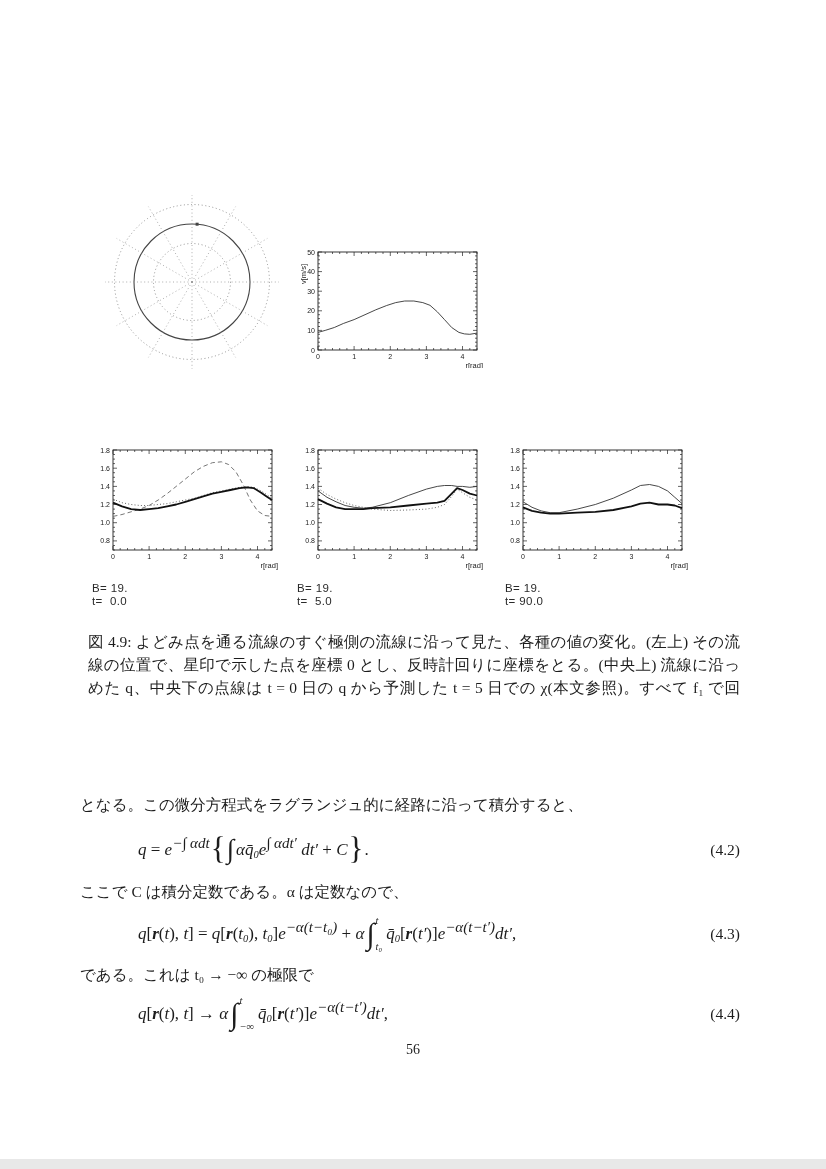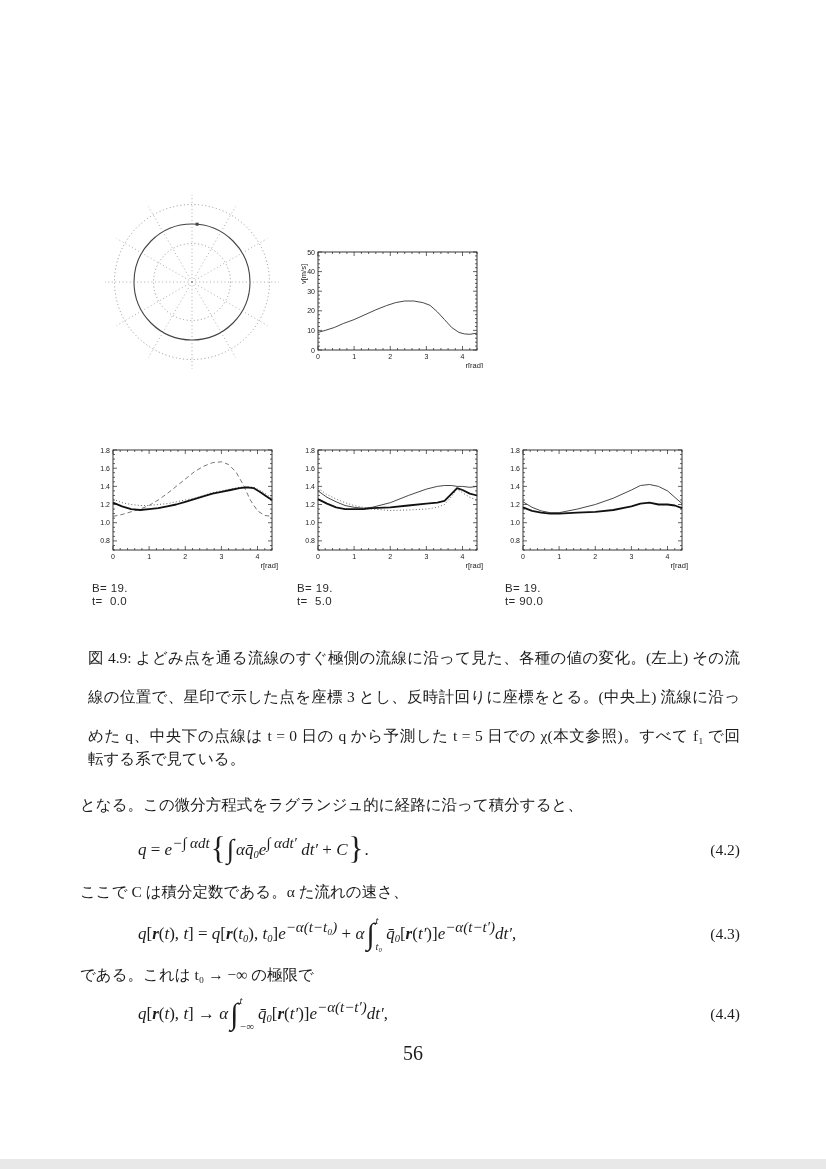--- a/index.html
+++ b/index.html
@@ -10,39 +10,39 @@
   }
   .abs{position:absolute;}
   svg text{font-family:"Liberation Sans","DejaVu Sans",sans-serif;}
   .plot-label{
     position:absolute;font-family:"Liberation Sans","DejaVu Sans",sans-serif;
     font-size:11.5px;line-height:12.5px;letter-spacing:0.4px;
     white-space:pre;color:#2a2a2a;margin-top:25px;
   }
   .caption{position:absolute;left:88px;top:630px;width:652px;
     font-size:15.5px;line-height:23px;color:#1c1c1c;}
-  .cap-line{text-align:justify;text-align-last:justify;margin-top:16px;}
+  .cap-line{text-align:justify;text-align-last:justify;}
   .cap-last{text-align:left;}
   .para{position:absolute;left:80px;width:652px;font-size:15.5px;line-height:20px;}
   .equation{position:absolute;left:88px;width:652px;display:flex;align-items:center;font-size:17px;}
   .eq-body{margin-left:50px;display:inline-flex;align-items:center;flex-wrap:nowrap;}
   .eq-number{margin-left:auto;font-size:15.5px;}
   .tk-it{font-style:italic;}
   .tk-bi{font-style:italic;font-weight:bold;}
   .tk-rm{font-style:normal;white-space:pre;}
   .tk-it{white-space:pre;}
   .tk-sup{font-size:15px;font-style:italic;position:relative;top:-7px;white-space:pre;}
   .tk-sub{font-size:10.5px;font-style:italic;position:relative;top:4px;}
   .tk-big{font-size:31px;font-style:normal;position:relative;top:-1px;margin:0 1px;}
   .tk-int{font-size:27px;position:relative;top:-1px;margin-right:2px;}
   .intlim{display:inline-flex;align-items:center;margin:0 2px;}
   .int-glyph{font-size:30px;line-height:1;}
   .lims{display:inline-flex;flex-direction:column;justify-content:space-between;
         height:36px;font-size:10.5px;font-style:italic;line-height:1;margin-left:1px;margin-right:2px;}
-  .page-number{position:absolute;left:0;top:1042px;width:826px;text-align:center;font-size:20px;}
+  .page-number{position:absolute;left:0;top:1042px;width:826px;text-align:center;font-size:14px;}
 </style>
 </head>
 <body>
 
 <div class="page">
 
   <svg class="abs" style="left:98px;top:190px" width="195" height="195">
       <circle cx="94" cy="92" r="38.5" fill="none" stroke="#888" stroke-width="0.9" stroke-dasharray="1,2.6"></circle>
       <circle cx="94" cy="92" r="58.0" fill="none" stroke="#444" stroke-width="1.1"></circle>
       <circle cx="94" cy="92" r="77.5" fill="none" stroke="#888" stroke-width="0.9" stroke-dasharray="1,2.6"></circle>
@@ -506,23 +506,22 @@
       <polyline points="23.0,58.8 32.0,64.3 41.1,67.9 50.1,69.7 59.1,69.7 77.2,66.1 95.3,61.5 113.3,55.2 131.4,47.0 140.4,42.5 149.5,41.5 158.5,43.4 167.5,47.9 174.8,54.3 182.0,60.6" fill="none" stroke="#333" stroke-width="0.9" stroke-linejoin="round"></polyline>
       <polyline points="23.0,64.3 32.0,67.9 41.1,69.7 50.1,70.6 59.1,70.6 77.2,69.7 95.3,68.8 113.3,67.0 131.4,63.4 140.4,60.6 149.5,59.7 158.5,61.5 167.5,61.5 174.8,62.5 182.0,65.2" fill="none" stroke="#111" stroke-width="1.8" stroke-linejoin="round"></polyline>
     </svg>
 
   <div class="plot-label" style="left:92px;top:557px"><div>B= 19.</div><div>t=  0.0</div></div>
   <div class="plot-label" style="left:297px;top:557px"><div>B= 19.</div><div>t=  5.0</div></div>
   <div class="plot-label" style="left:505px;top:557px"><div>B= 19.</div><div>t= 90.0</div></div>
 
   <div class="caption">
     <div class="cap-line">図 4.9: よどみ点を通る流線のすぐ極側の流線に沿って見た、各種の値の変化。(左上) その流</div>
-    <div class="cap-line">線の位置で、星印で示した点を座標 3 とし、反時計回りに座標をとる。(中央上) 流線に沿っ</div>
+    <div class="cap-line">線の位置で、星印で示した点を座標 0 とし、反時計回りに座標をとる。(中央上) 流線に沿っ</div>
     <div class="cap-line">めた q、中央下の点線は t = 0 日の q から予測した t = 5 日での χ(本文参照)。すべて f₁ で回</div>
-    <div class="cap-last">転する系で見ている。</div>
   </div>
 
   <div class="para" style="top:795px">となる。この微分方程式をラグランジュ的に経路に沿って積分すると、</div>
 
   <div class="equation" style="top:828px;height:44px">
     <span class="eq-body">
         <span class="tk-it">q</span>
         <span class="tk-rm"> = </span>
         <span class="tk-it">e</span>
         <span class="tk-sup">−∫ αdt</span>
@@ -534,21 +533,21 @@
         <span class="tk-sup">∫ αdt′</span>
         <span class="tk-it"> dt′</span>
         <span class="tk-rm"> + </span>
         <span class="tk-it">C</span>
         <span class="tk-big">}</span>
         <span class="tk-rm">.</span>
       </span>
       <span class="eq-number">(4.2)</span>
   </div>
 
-  <div class="para" style="top:882px">ここで C は積分定数である。α た流れの速さ、</div>
+  <div class="para" style="top:882px">ここで C は積分定数である。α は定数なので、</div>
 
   <div class="equation" style="top:908px;height:52px">
     <span class="eq-body">
         <span class="tk-it">q</span>
         <span class="tk-rm">[</span>
         <span class="tk-bi">r</span>
         <span class="tk-rm">(</span>
         <span class="tk-it">t</span>
         <span class="tk-rm">), </span>
         <span class="tk-it">t</span>

